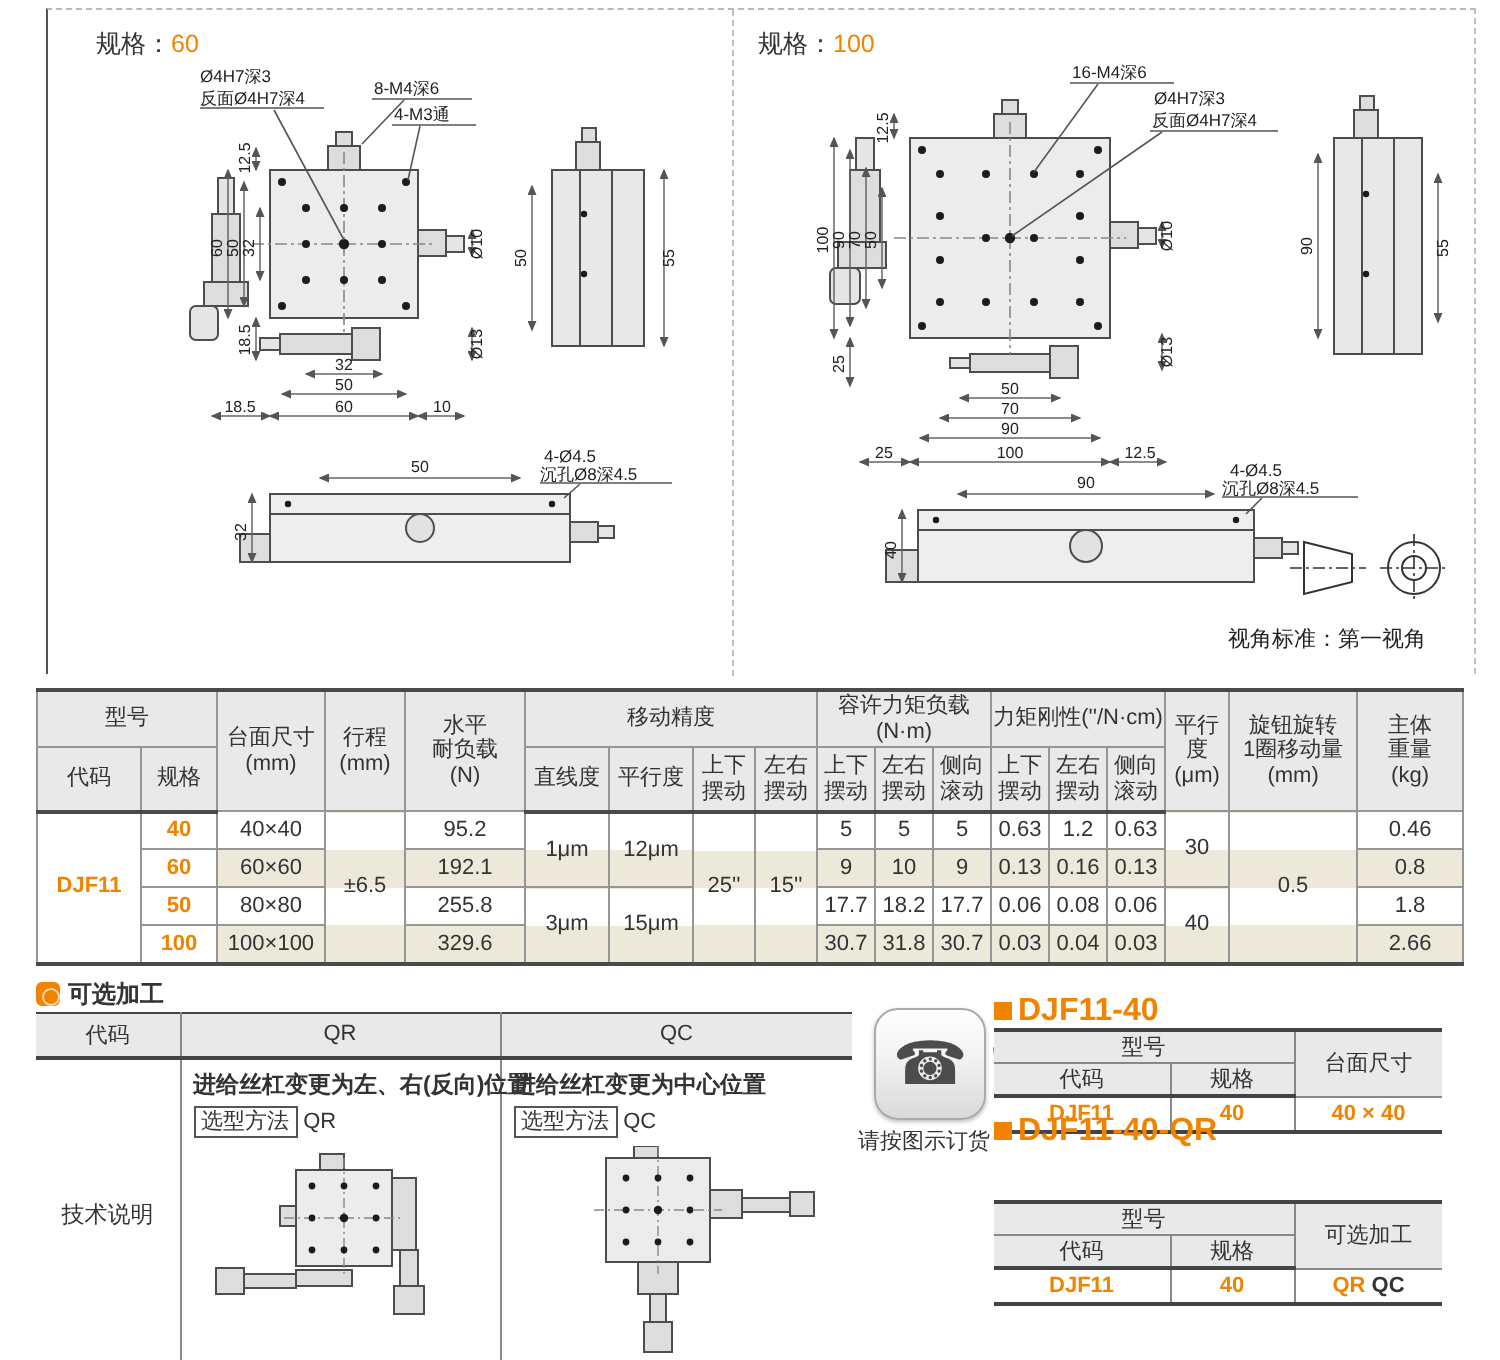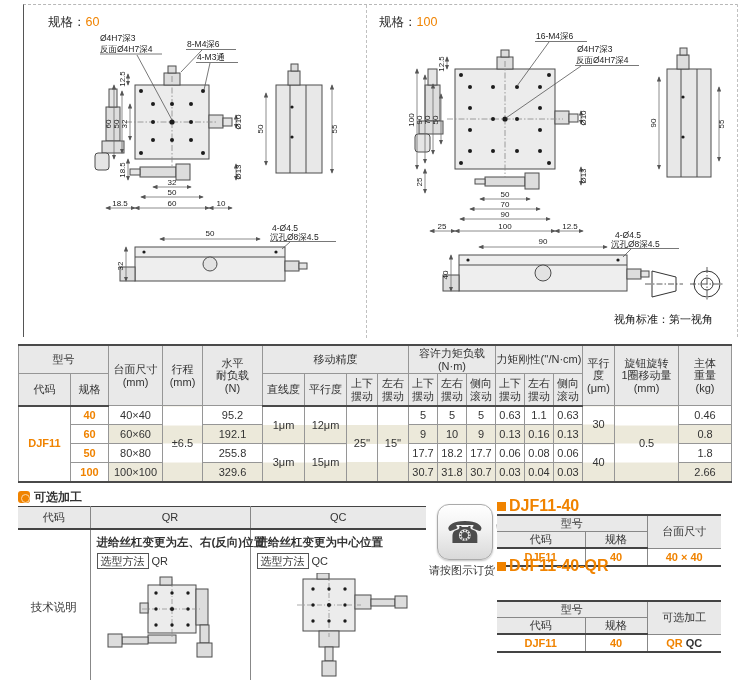--- a/index.html
+++ b/index.html
@@ -446,21 +446,21 @@
       <td rowspan="4" class="g4">±6.5</td>
       <td>95.2</td>
       <td rowspan="2" class="g2">1μm</td>
       <td rowspan="2" class="g2">12μm</td>
       <td rowspan="4" class="g4">25''</td>
       <td rowspan="4" class="g4">15''</td>
       <td>5</td>
       <td>5</td>
       <td>5</td>
       <td>0.63</td>
-      <td>1.1</td>
+      <td>1.2</td>
       <td>0.63</td>
       <td rowspan="2" class="g2">30</td>
       <td rowspan="4" class="g4">0.5</td>
       <td>0.46</td>
     </tr>
     <tr>
       <td class="spec-cell">60</td>
       <td class="bg">60×60</td>
       <td class="bg">192.1</td>
       <td class="bg">9</td>

